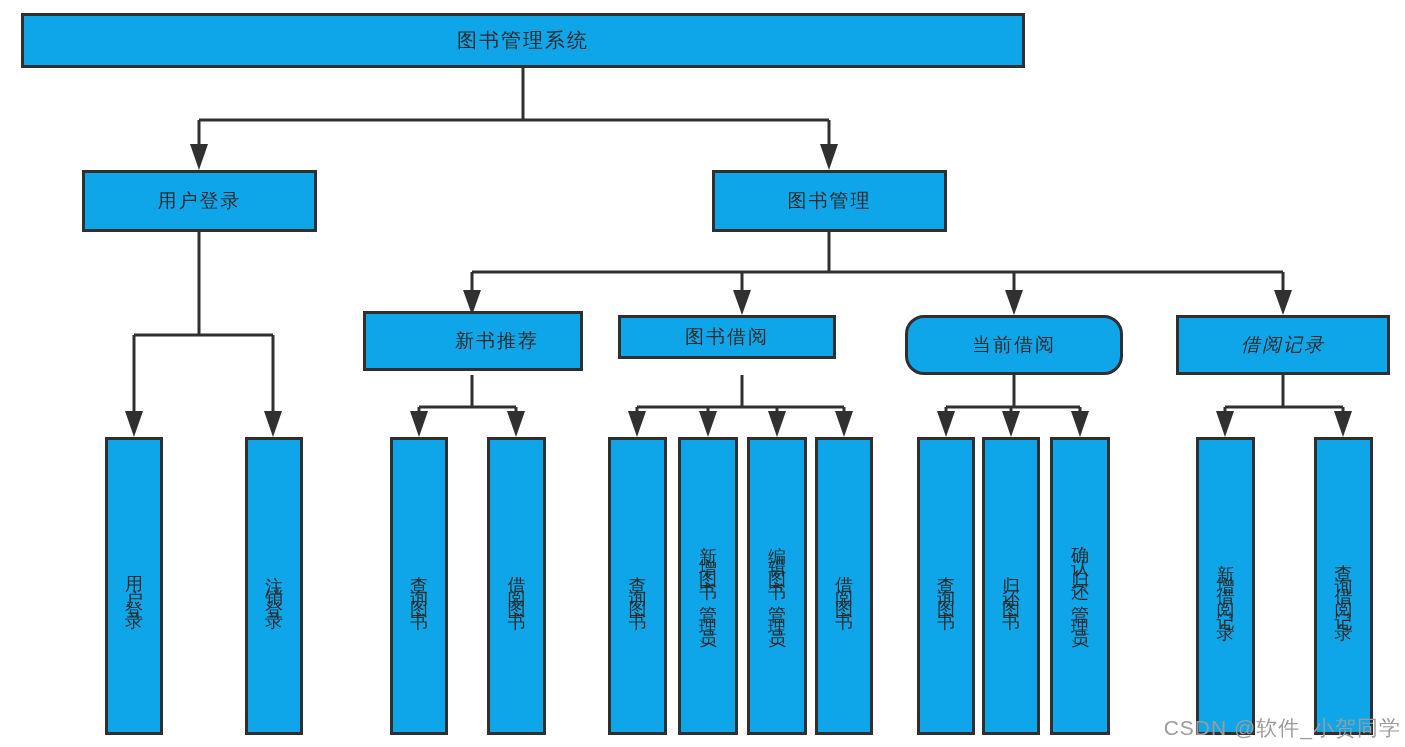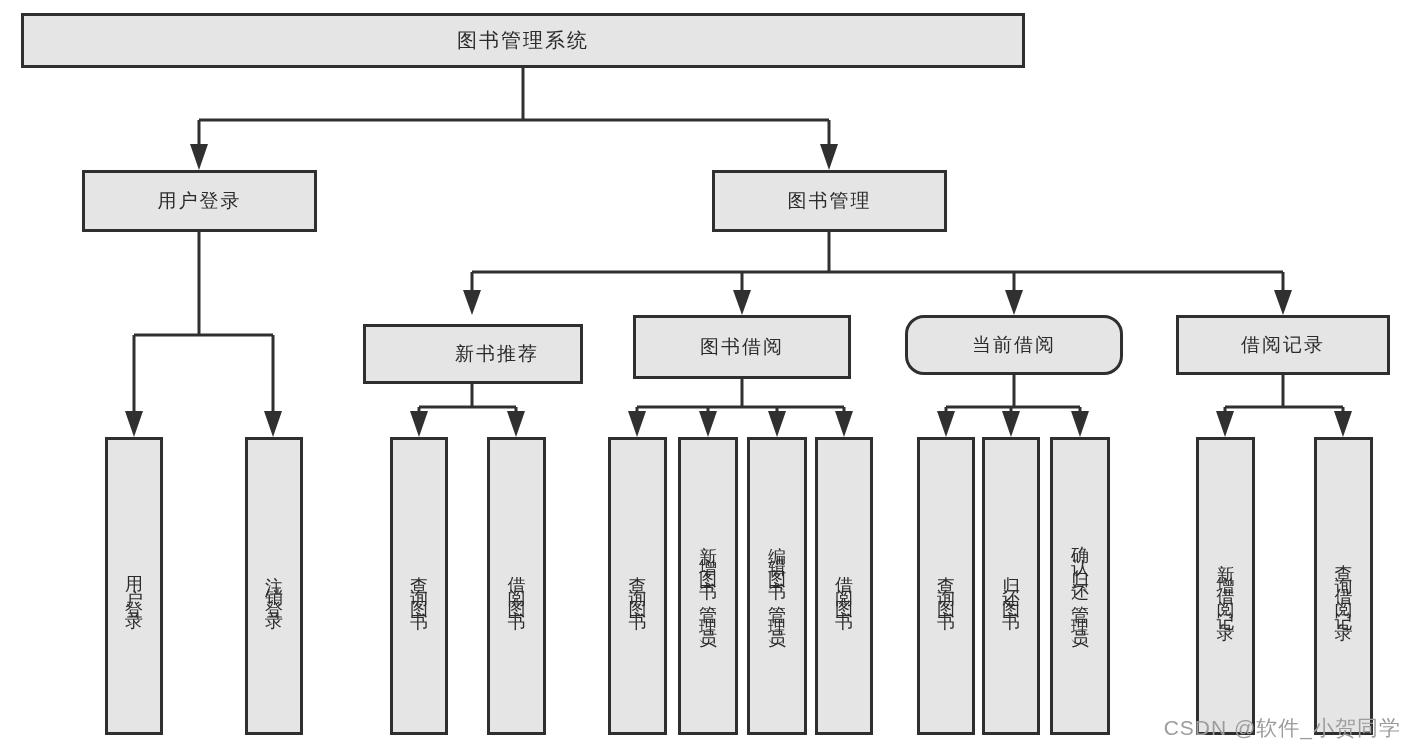--- a/index.html
+++ b/index.html
@@ -23,21 +23,21 @@
     overflow:hidden;
   }
   .wires{
     position:absolute;
     left:0;top:0;
     width:1405px;height:747px;
   }
   .node{
     position:absolute;
     box-sizing:border-box;
-    background:#e5e5e5;
+    background:#0ea5e9;
     border:3px solid var(--box_border);
     display:flex;
     align-items:center;
     justify-content:center;
     font-size:19px;
     letter-spacing:2px;
     color:var(--text);
     white-space:nowrap;
   }
   .leaf{
@@ -129,24 +129,24 @@
       <polygon points="1225,437 1216,411 1234,411"></polygon>
       <polygon points="1343,437 1334,411 1352,411"></polygon>
     </g>
   </svg>
 
   <div class="node root-node" style="left:21px;top:13px;width:1004px;height:55px;">图书管理系统</div>
 
   <div class="node" style="left:82px;top:170px;width:235px;height:62px;">用户登录</div>
   <div class="node" style="left:712px;top:170px;width:235px;height:62px;text-align:center;">图书管理</div>
 
-  <div class="node" style="left:363px;top:324px;width:220px;height:60px;padding-left:48px;">新书推荐</div>
-  <div class="node" style="left:633px;top:315px;width:218px;height:64px;">图书借阅</div>
+  <div class="node" style="left:363px;top:311px;width:220px;height:60px;padding-left:48px;">新书推荐</div>
+  <div class="node" style="left:618px;top:315px;width:218px;height:44px;">图书借阅</div>
   <div class="node" style="left:905px;top:315px;width:218px;height:60px;border-radius:19px;">当前借阅</div>
-  <div class="node" style="left:1176px;top:315px;width:214px;height:60px;">借阅记录</div>
+  <div class="node" style="left:1176px;top:315px;width:214px;height:60px;font-style:italic;">借阅记录</div>
 
   <div class="node leaf" style="left:105px;top:437px;width:58px;height:298px;">用户登录</div>
   <div class="node leaf" style="left:245px;top:437px;width:58px;height:298px;">注销登录</div>
 
   <div class="node leaf" style="left:390px;top:437px;width:58px;height:298px;">查询图书</div>
   <div class="node leaf" style="left:487px;top:437px;width:59px;height:298px;">借阅图书</div>
 
   <div class="node leaf" style="left:608px;top:437px;width:59px;height:298px;">查询图书</div>
   <div class="node leaf" style="left:678px;top:437px;width:60px;height:298px;">新增图书（管理员）</div>
   <div class="node leaf" style="left:747px;top:437px;width:60px;height:298px;">编辑图书（管理员）</div>

